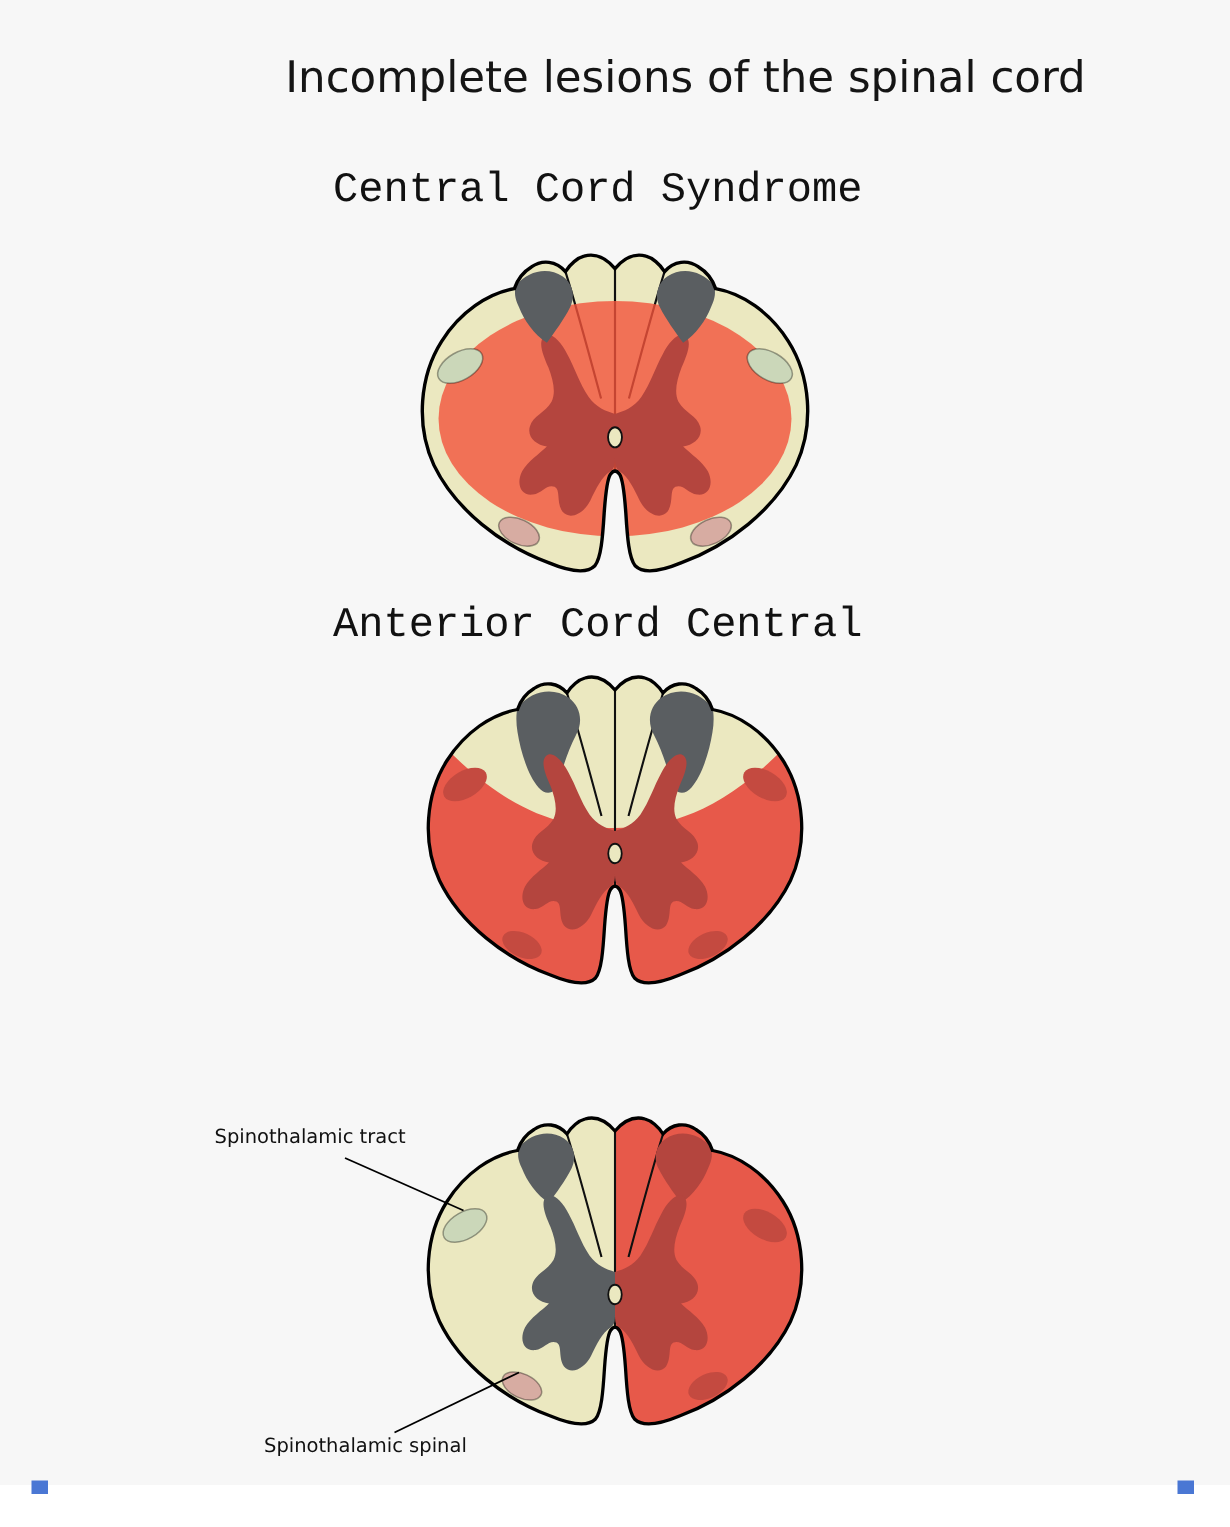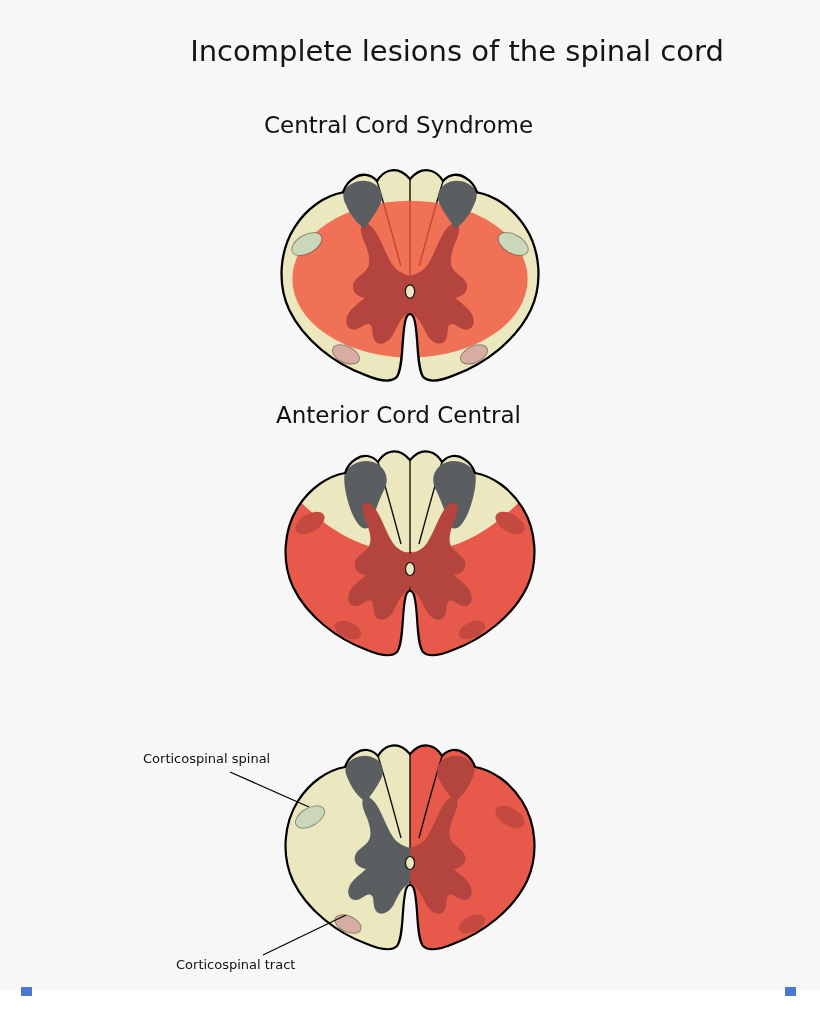--- a/index.html
+++ b/index.html
@@ -2,21 +2,21 @@
 <html><head>
 <meta charset="utf-8">
 <style>
   html,body{margin:0;padding:0;background:#ffffff;}
   .page{position:relative;width:820px;height:1018px;background:#ffffff;overflow:hidden;
         font-family:"DejaVu Sans","Liberation Sans",sans-serif;}
   .canvas{position:absolute;left:0;top:0;width:820px;height:990px;background:#f7f7f7;}
   .title{position:absolute;left:0;top:34px;width:820px;margin:0;text-align:center;
          font-size:29px;font-weight:400;color:#151515;letter-spacing:0;padding-left:47px;}
   .h2{position:absolute;left:0;width:797px;margin:0;text-align:center;
-      font-size:23px;font-weight:400;color:#111;}
+      font-size:28px;font-weight:400;color:#111;font-family:Liberation Mono, monospace;}
   .cord{position:absolute;}
   .small-label{position:absolute;font-size:13px;color:#111;white-space:nowrap;}
   .overlay-lines{position:absolute;left:0;top:700px;pointer-events:none;}
   .corner-mark{position:absolute;}
 </style>
 </head>
 <body>
 
 <div class="page">
 
@@ -102,22 +102,22 @@
     <use href="#butterfly-half" fill="#5a5e61"></use>
     <use href="#butterfly-half" transform="translate(300,0) scale(-1,1)" fill="#b4453e"></use>
     <use href="#oval-side-left" stroke="rgba(0,0,0,0.35)" stroke-width="1" fill="#cbd7b9"></use>
     <use href="#oval-side-left" transform="translate(300,0) scale(-1,1)" fill="#c44a40"></use>
     <use href="#oval-bottom-left" stroke="rgba(0,0,0,0.35)" stroke-width="1" fill="#d7aca2"></use>
     <use href="#oval-bottom-left" transform="translate(300,0) scale(-1,1)" fill="#c44a40"></use>
     <ellipse cx="150" cy="141" rx="4.5" ry="6.5" stroke="#111" stroke-width="1.2" fill="#ebe8c0"></ellipse>
     <use href="#cord-outline" fill="none" stroke="#000" stroke-width="2.2"></use>
   </svg>
 
-  <div class="small-label" style="left:143px;top:751px">Corticospinal spinal</div>
-  <div class="small-label" style="left:176px;top:957px">Corticospinal tract</div>
+  <div class="small-label" style="left:143px;top:751px">Spinothalamic tract</div>
+  <div class="small-label" style="left:176px;top:957px">Spinothalamic spinal</div>
 
   <svg class="overlay-lines" width="820" height="318" viewBox="0 700 820 318">
     <line x1="230" y1="772" x2="309" y2="807" stroke="#000" stroke-width="1.2"></line>
     <line x1="263" y1="955" x2="346" y2="915" stroke="#000" stroke-width="1.2"></line>
   </svg>
 
   <svg class="corner-mark" style="left:20px;top:986px" width="14" height="12">
     <rect x="1" y="1" width="11" height="9" fill="#4a77d4"></rect>
   </svg>
   <svg class="corner-mark" style="left:784px;top:986px" width="14" height="12">

